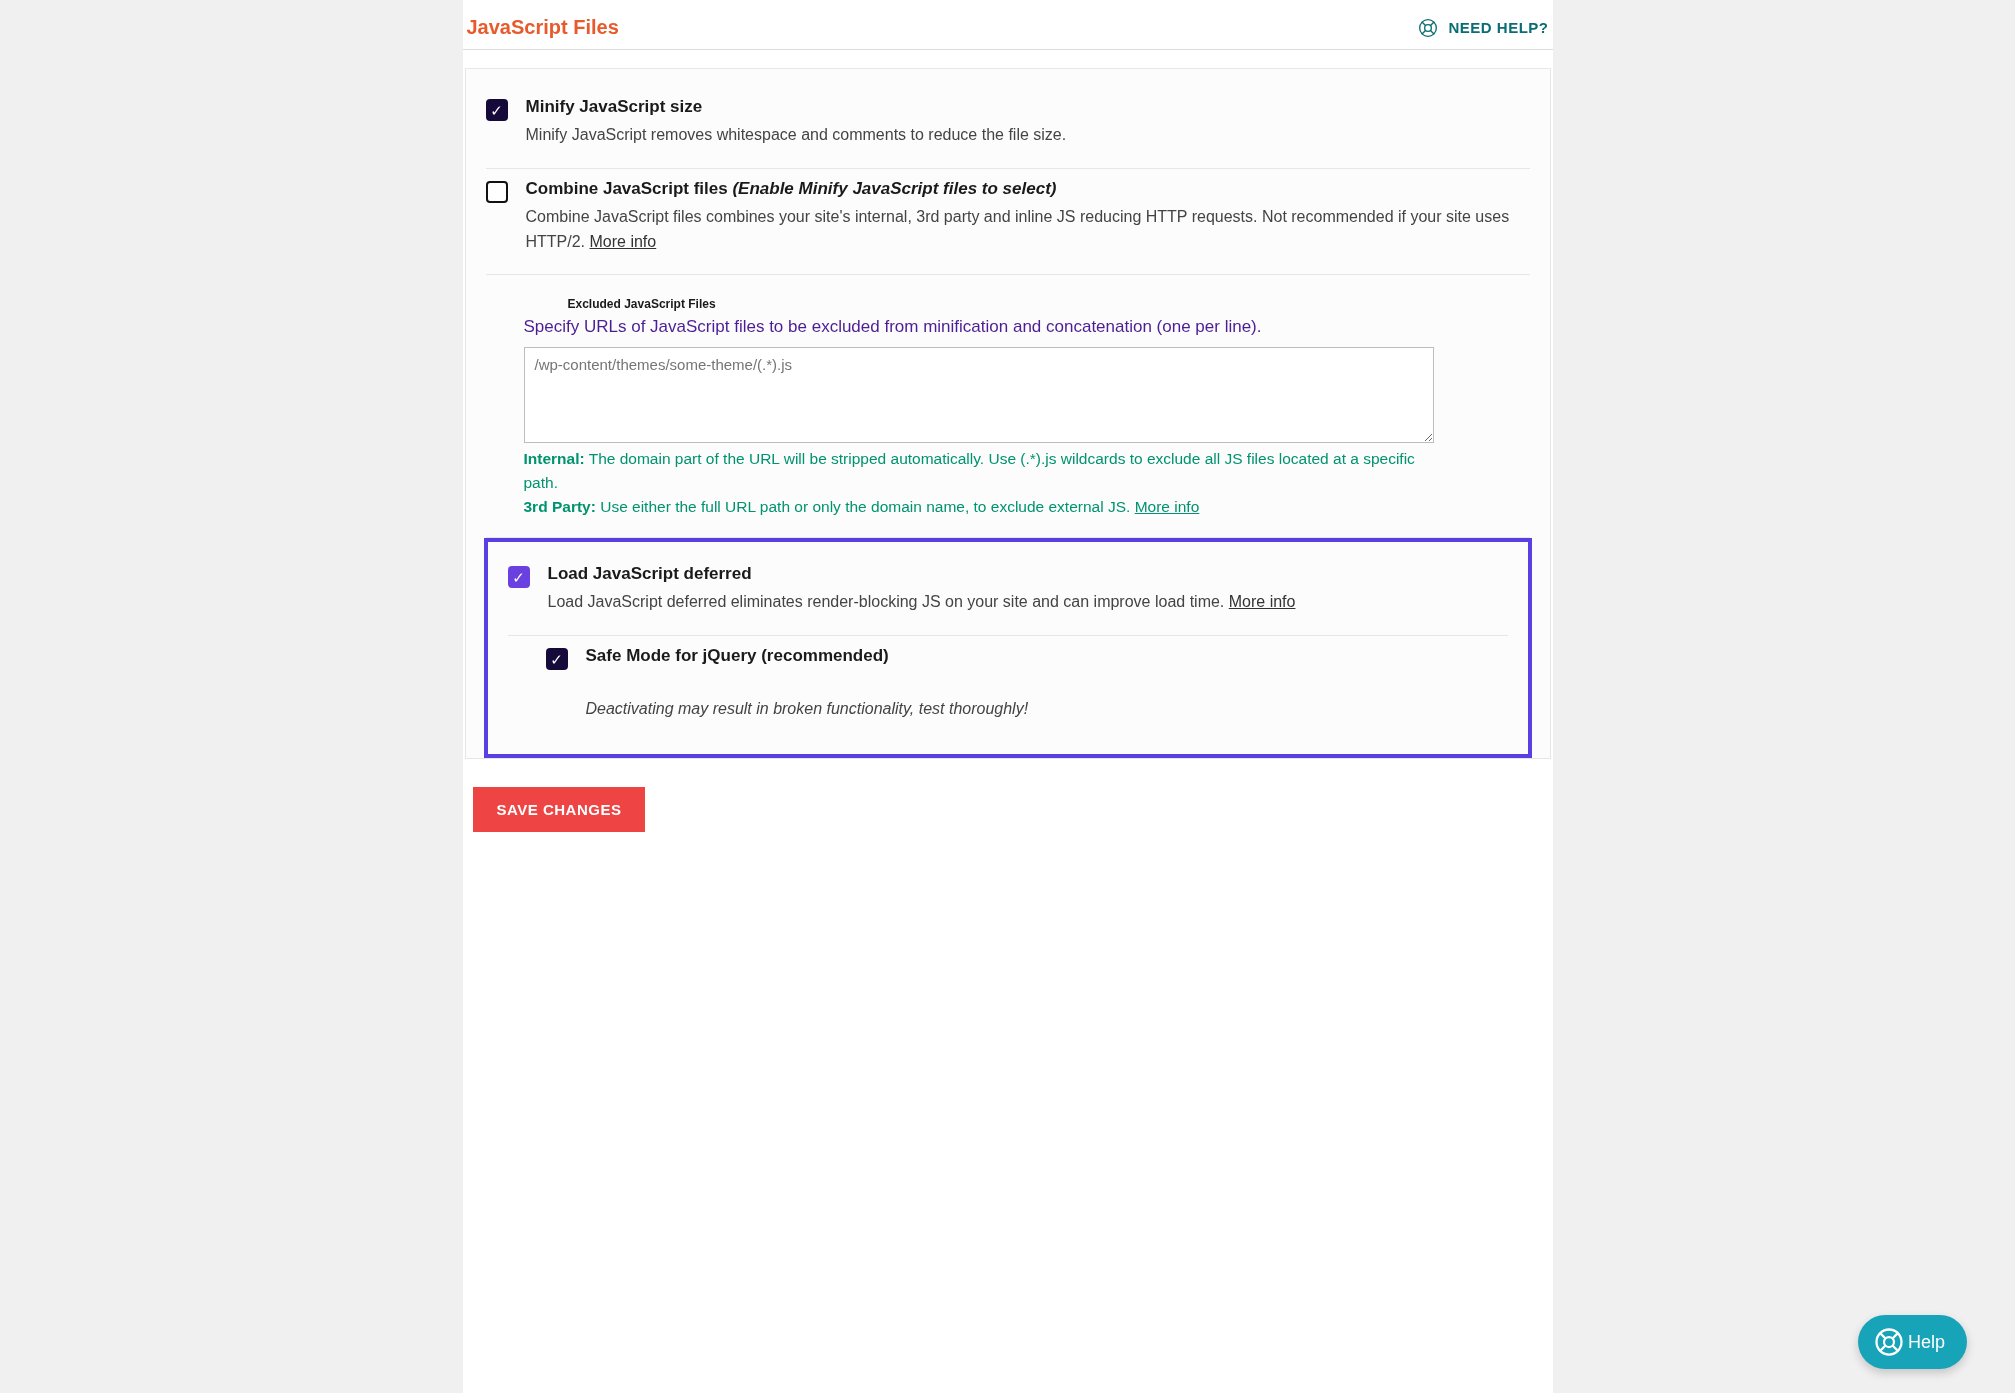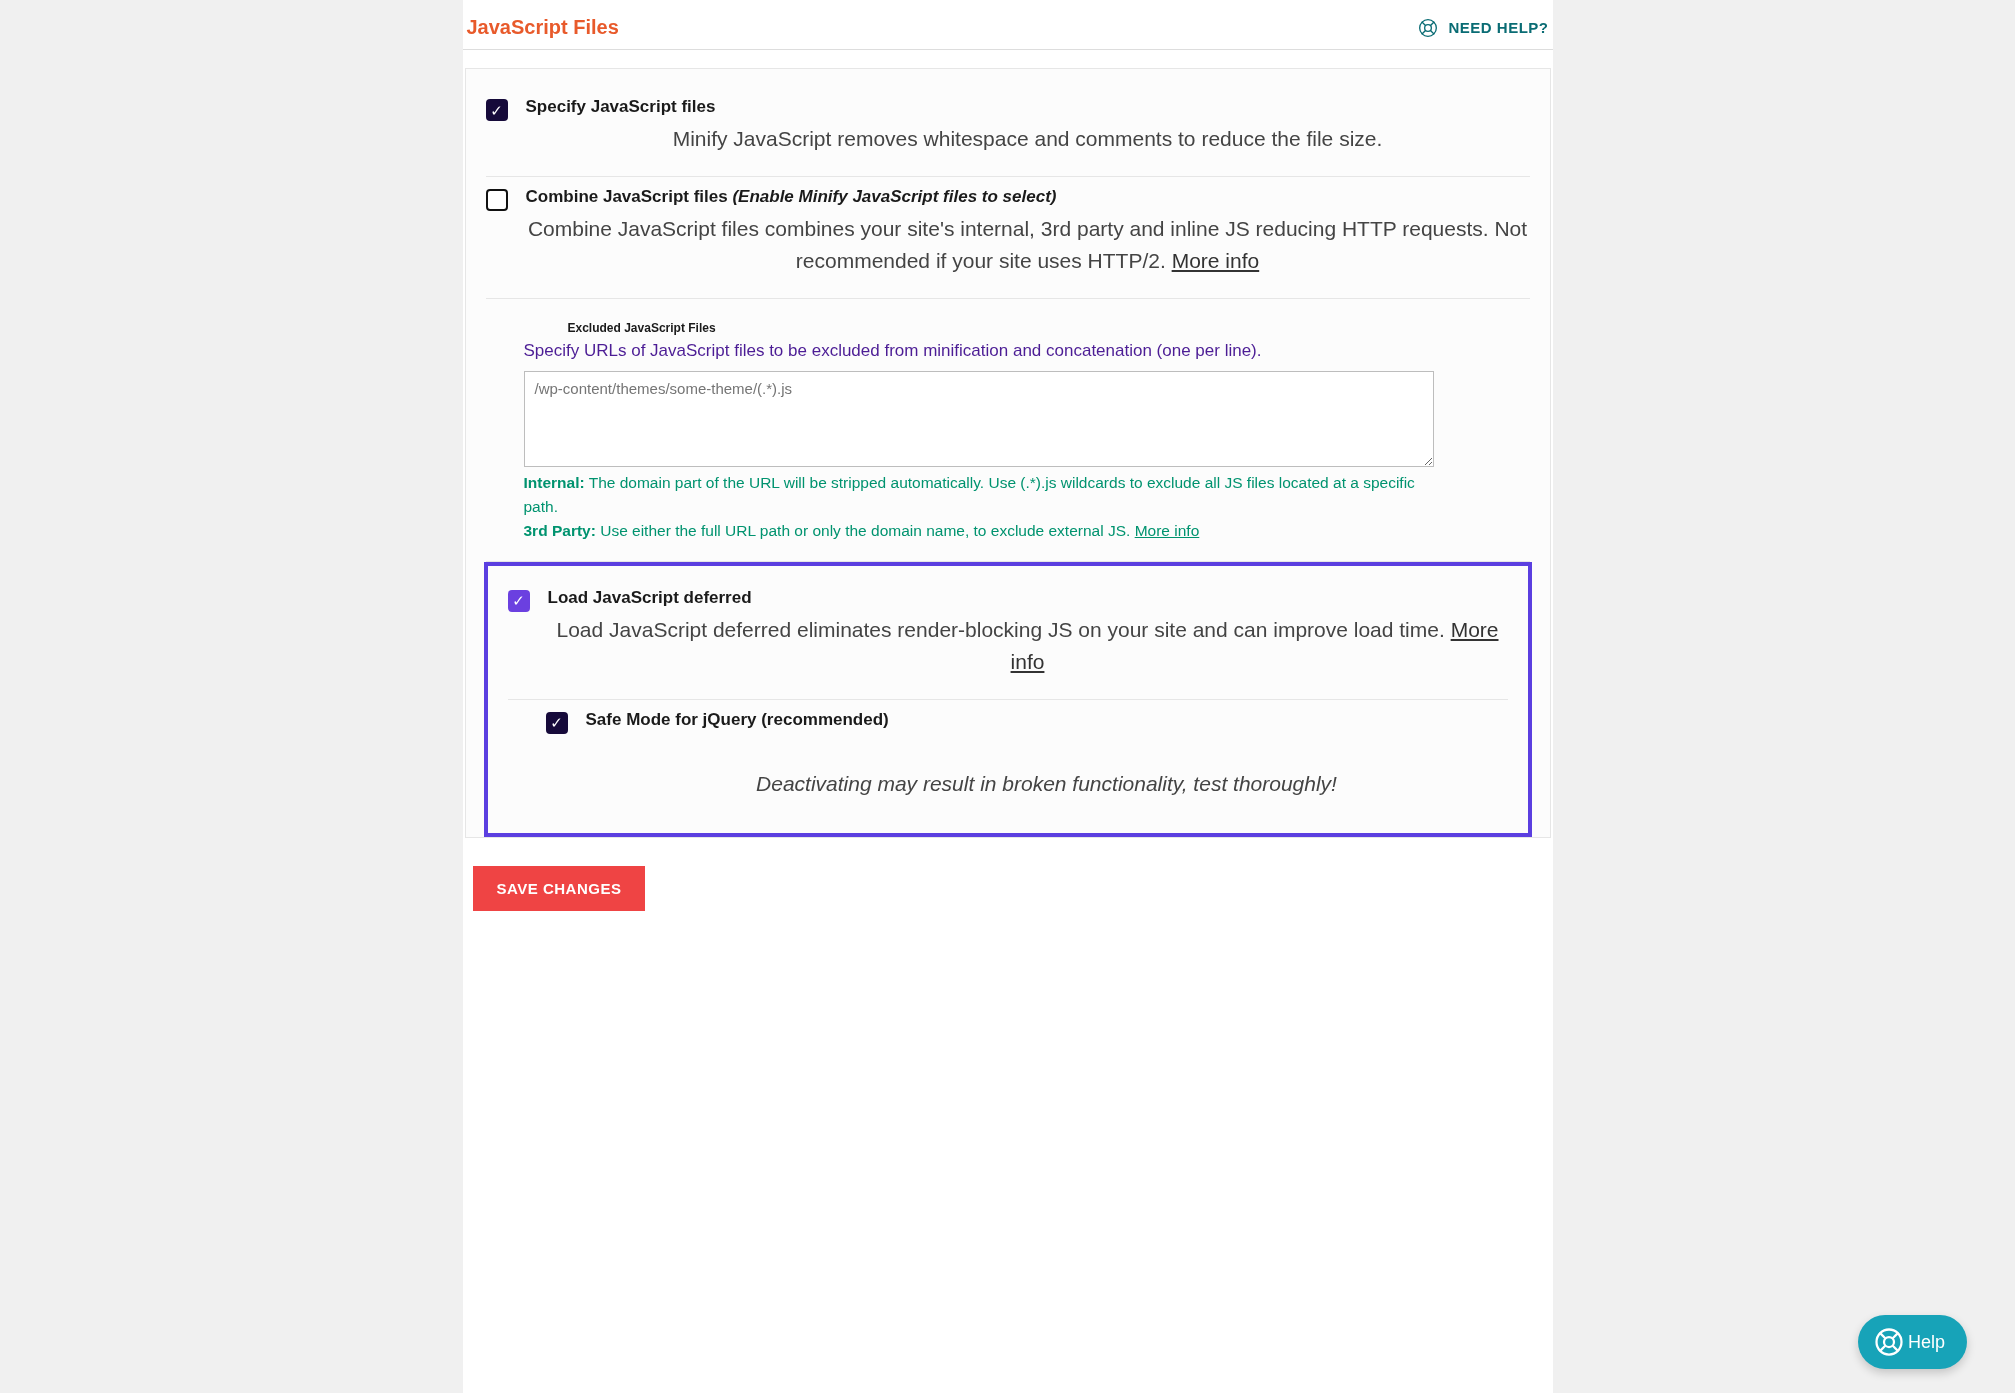--- a/index.html
+++ b/index.html
@@ -92,23 +92,22 @@
     font-size: 17px;
     color: #1a1a1a;
     margin-bottom: 6px;
   }
   .opt-title .hint {
     font-style: italic;
     font-weight: 700;
   }
   .opt-desc {
     color: #444;
-    font-size: 21px;
+    font-size: 16px;
     line-height: 1.55;
-    text-align: center;
   }
   .opt-desc .more {
     text-decoration: underline;
     color: #333;
     cursor: pointer;
   }
   .opt-desc .em { font-style: italic; }
 
   .sub-block {
     padding: 22px 0 18px 38px;
@@ -203,21 +202,21 @@
       </svg>
       <span>NEED HELP?</span>
     </a>
   </div>
 
   <div class="panel">
 
     <div class="opt-row">
       <span class="chk checked-dark">✓</span>
       <div class="opt-body">
-        <div class="opt-title">Specify JavaScript files</div>
+        <div class="opt-title">Minify JavaScript size</div>
         <div class="opt-desc">Minify JavaScript removes whitespace and comments to reduce the file size.</div>
       </div>
     </div>
 
     <div class="opt-row">
       <span class="chk unchecked"></span>
       <div class="opt-body">
         <div class="opt-title">
           <span>Combine JavaScript files</span>
           <span class="hint">(Enable Minify JavaScript files to select)</span>

